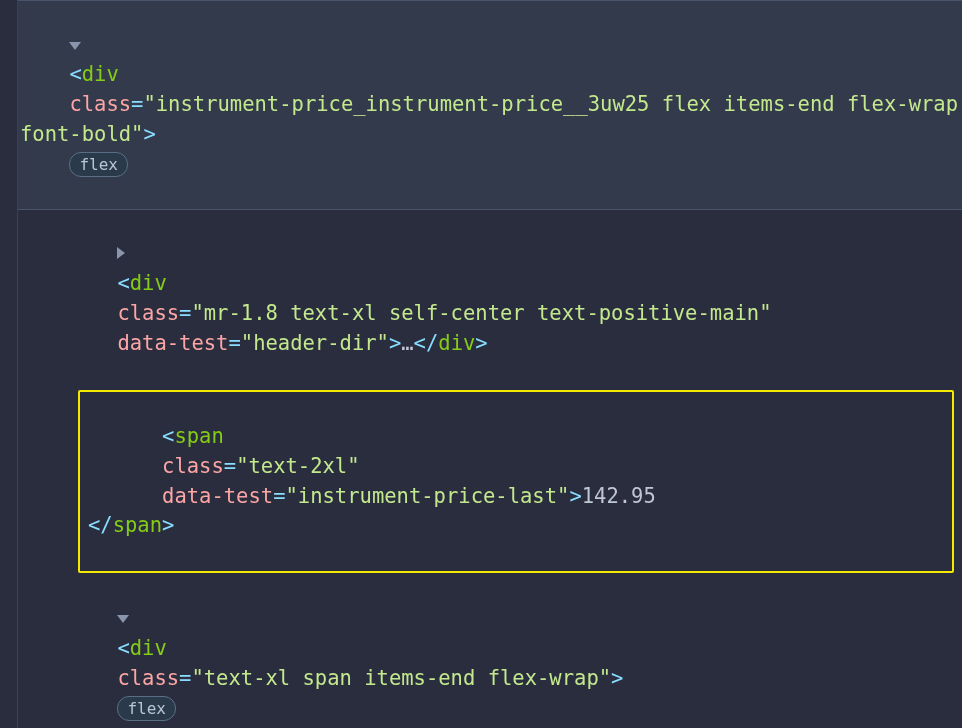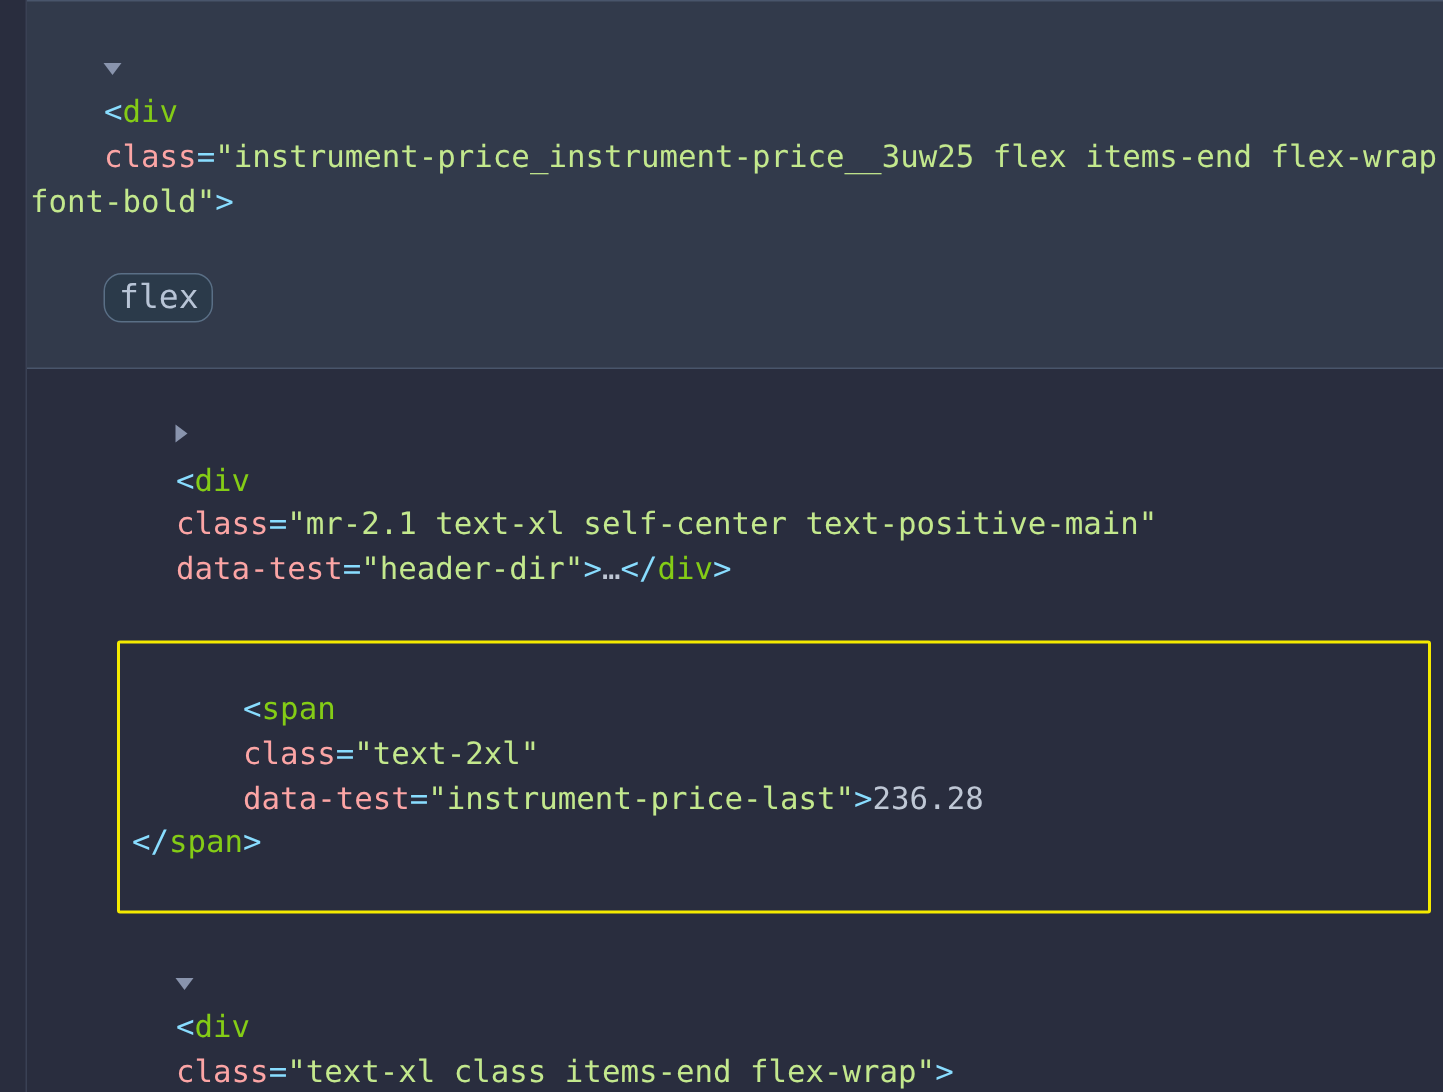--- a/index.html
+++ b/index.html
@@ -38,23 +38,22 @@
   .str   { color: #c3e88d; }   
   .txt   { color: #bfc7d5; }   
   .ell   { color: #bfc7d5; }  
   .flex-badge {
     display: inline-block;
     background: #2b3a4a;
     border: 1px solid #5a6f86;
     color: #b8c4d6;
     border-radius: 12px;
     padding: 0 9px;
-    font-size: 22px;
+    font-size: 16px;
     vertical-align: 1px;
-    margin-top: 32px;
   }
   .sel-line {
     background: #323a4b;
     border-top: 1px solid #49556b;
     border-bottom: 1px solid #49556b;
     padding-left: 20px;
   }
   .tri {
     display: inline-block;
     width: 0; height: 0;
@@ -89,32 +88,32 @@
   <div class="row sel-line">
     <span class="tri tri-down"></span>
     <span class="tag">&lt;</span><span class="elem">div</span>
     <span class="attr">class</span><span class="eq">=</span><span class="str">"<span>instrument-price_instrument-price__3uw25 flex items-end flex-wrap font-bold</span>"</span><span class="tag">&gt;</span>
     <span class="flex-badge">flex</span>
   </div>
 
   <div class="row ind1">
     <span class="tri tri-right"></span>
     <span class="tag">&lt;</span><span class="elem">div</span>
-    <span class="attr">class</span><span class="eq">=</span><span class="str">"<span>mr-2.1 text-xl self-center text-positive-main</span>"</span>
+    <span class="attr">class</span><span class="eq">=</span><span class="str">"<span>mr-1.8 text-xl self-center text-positive-main</span>"</span>
     <span class="attr">data-test</span><span class="eq">=</span><span class="str">"<span>header-dir</span>"</span><span class="tag">&gt;</span><span class="ell">…</span><span class="tag">&lt;</span><span class="tag">/</span><span class="elem">div</span><span class="tag">&gt;</span>
   </div>
 
   <div class="hl" style="margin-left:78px; margin-right:8px;">
     <div class="row" style="padding-left:8px;">
       <span class="tag">&lt;</span><span class="elem">span</span>
       <span class="attr">class</span><span class="eq">=</span><span class="str">"<span>text-2xl</span>"</span>
-      <span class="attr">data-test</span><span class="eq">=</span><span class="str">"<span>instrument-price-last</span>"</span><span class="tag">&gt;</span><span class="txt">236.28</span><br><span class="tag">&lt;</span><span class="tag">/</span><span class="elem">span</span><span class="tag">&gt;</span>
+      <span class="attr">data-test</span><span class="eq">=</span><span class="str">"<span>instrument-price-last</span>"</span><span class="tag">&gt;</span><span class="txt">142.95</span><br><span class="tag">&lt;</span><span class="tag">/</span><span class="elem">span</span><span class="tag">&gt;</span>
     </div>
   </div>
 
   <div class="row ind1">
     <span class="tri tri-down"></span>
     <span class="tag">&lt;</span><span class="elem">div</span>
-    <span class="attr">class</span><span class="eq">=</span><span class="str">"<span>text-xl class items-end flex-wrap</span>"</span><span class="tag">&gt;</span>
+    <span class="attr">class</span><span class="eq">=</span><span class="str">"<span>text-xl span items-end flex-wrap</span>"</span><span class="tag">&gt;</span>
     <span class="flex-badge">flex</span>
   </div>
 
 </div>
 
 </body></html>

